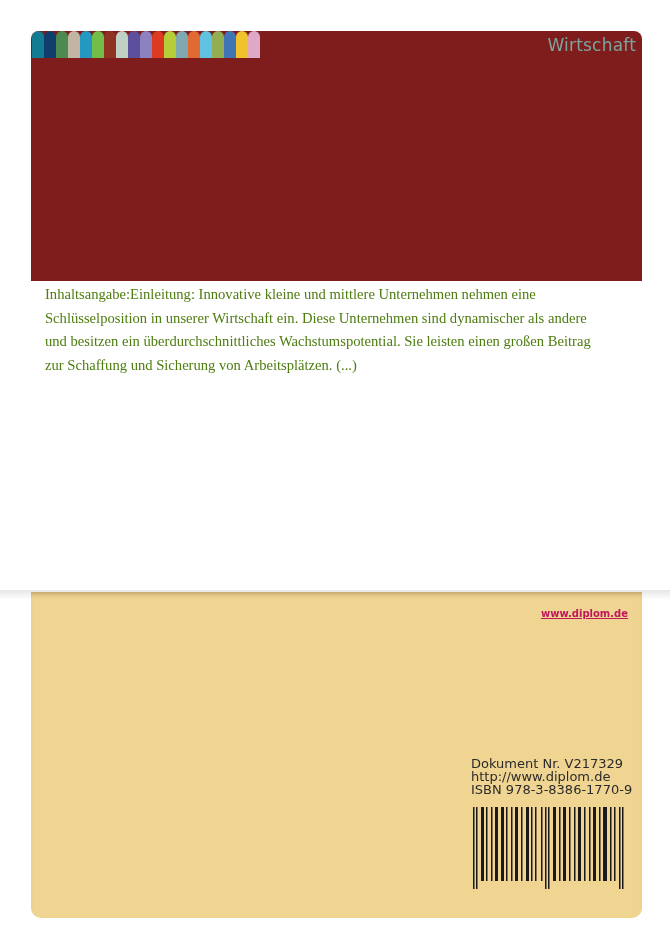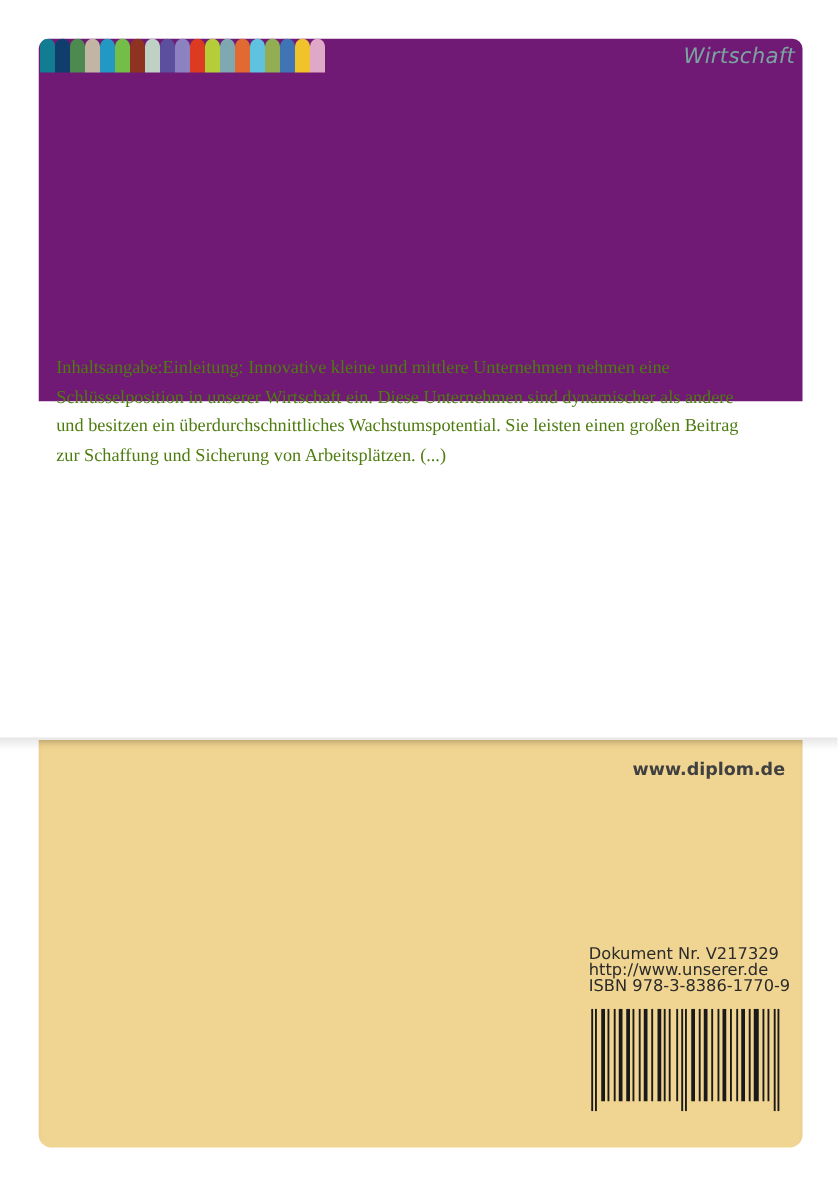--- a/index.html
+++ b/index.html
@@ -1,26 +1,26 @@
 <!DOCTYPE html>
 <html><head>
 <meta charset="utf-8">
 <style>
   html, body { margin:0; padding:0; background:#ffffff; }
   body { width:670px; height:950px; position:relative; overflow:hidden; font-family:"Liberation Sans", sans-serif; }
-  .top-panel { position:absolute; left:31px; top:31px; width:611px; height:290px; background:#701a75; border-radius:8px 8px 0 0;font-style:italic; }
+  .top-panel { position:absolute; left:31px; top:31px; width:611px; height:250px; background:#7f1d1d; border-radius:8px 8px 0 0; }
   .tabs { position:absolute; left:1px; top:0; height:27px; display:flex; }
   .tab { width:12px; height:27px; border-radius:7px 7px 0 0; margin-right:0; }
   .tab:first-child { border-radius:8px 7px 0 0; }
   .category { position:absolute; right:6px; top:4px; font-size:17px; color:#7ba4a0; font-family:"DejaVu Sans", sans-serif; letter-spacing:0.2px; }
   .abstract { position:absolute; left:45px; top:283px; width:560px; font-family:"Liberation Serif", serif; font-size:14.6px; line-height:23.5px; color:#4d7c0f; }
   .abstract p { margin:0; }
   .divider-shadow { position:absolute; left:0; top:590px; width:670px; height:10px; background:linear-gradient(#e6e6e6, #ffffff); }
   .bottom-panel { position:absolute; left:31px; top:592px; width:611px; height:326px; background:#f0d491; border-radius:0 0 10px 10px; box-shadow: inset 0 5px 5px -3px rgba(120,100,60,0.45); }
-  .website { position:absolute; right:14px; top:16px; font-family:"DejaVu Sans", sans-serif; font-weight:bold; font-size:14px; color:#404040; }
+  .website { position:absolute; right:14px; top:16px; font-family:"DejaVu Sans", sans-serif; font-weight:bold; font-size:10px; color:#be185d;text-decoration:underline; }
   .meta { position:absolute; left:440px; top:165px; font-family:"DejaVu Sans", sans-serif; font-size:13px; line-height:13px; color:#2b2b2b; }
   .barcode { position:absolute; left:440px; top:215px; width:160px; height:82px; }
   .barcode svg { display:block; }
   .barcode-digits { position:absolute; left:438px; top:288px; font-family:"Liberation Sans", sans-serif; font-size:19px; color:#1a1a1a; letter-spacing:0.4px; }
 </style>
 </head>
 <body>
 
 <div class="top-panel">
   <div class="tabs" id="tabs">
@@ -50,21 +50,21 @@
 <div class="abstract">
   <p>Inhaltsangabe:Einleitung: Innovative kleine und mittlere Unternehmen nehmen eine Schlüsselposition in unserer Wirtschaft ein. Diese Unternehmen sind dynamischer als andere und besitzen ein überdurchschnittliches Wachstumspotential. Sie leisten einen großen Beitrag zur Schaffung und Sicherung von Arbeitsplätzen. (...)</p>
 </div>
 
 <div class="divider-shadow"></div>
 
 <div class="bottom-panel">
   <div class="website">www.diplom.de</div>
   <div class="meta">
     <div>Dokument Nr. V217329</div>
-    <div>http://www.unserer.de</div>
+    <div>http://www.diplom.de</div>
     <div>ISBN 978-3-8386-1770-9</div>
   </div>
   <div class="barcode">
     <svg width="160" height="82" viewBox="0 0 160 82">
       <g fill="#1a1a1a">
         <rect x="2" y="0" width="1.5" height="82"></rect>
           <rect x="5" y="0" width="1.5" height="82"></rect>
         <rect x="10" y="0" width="3" height="74"></rect>
           <rect x="15" y="0" width="1.5" height="74"></rect>
         <rect x="20" y="0" width="1.5" height="74"></rect>

